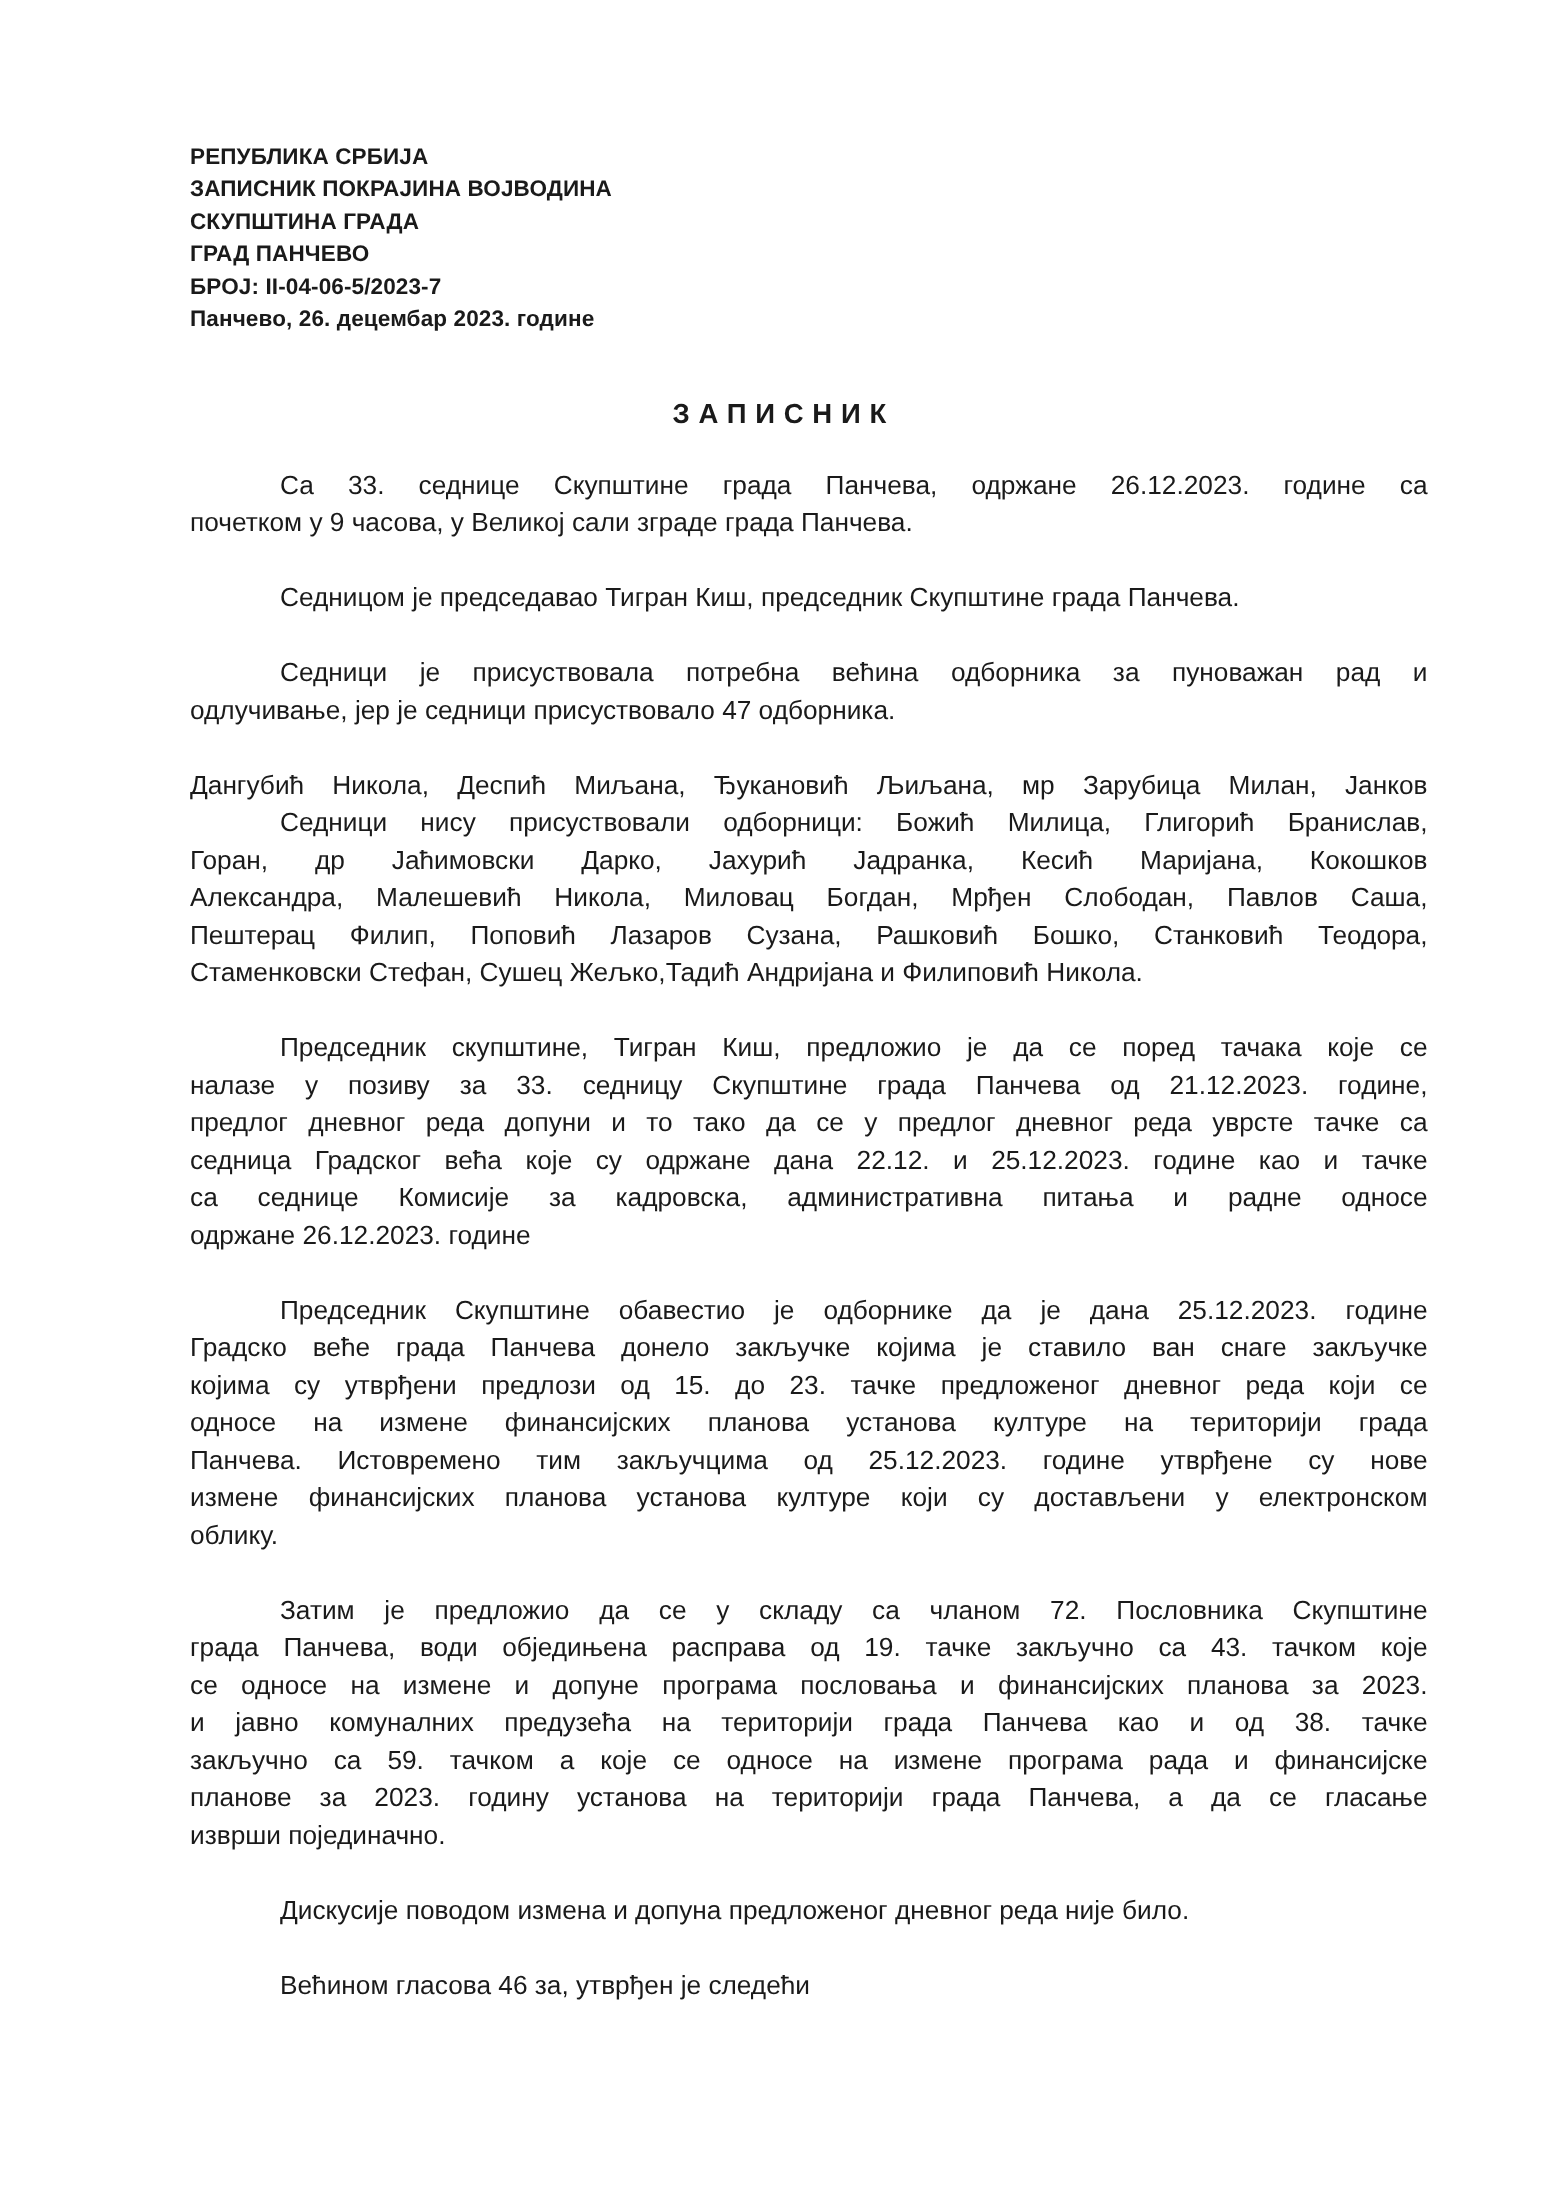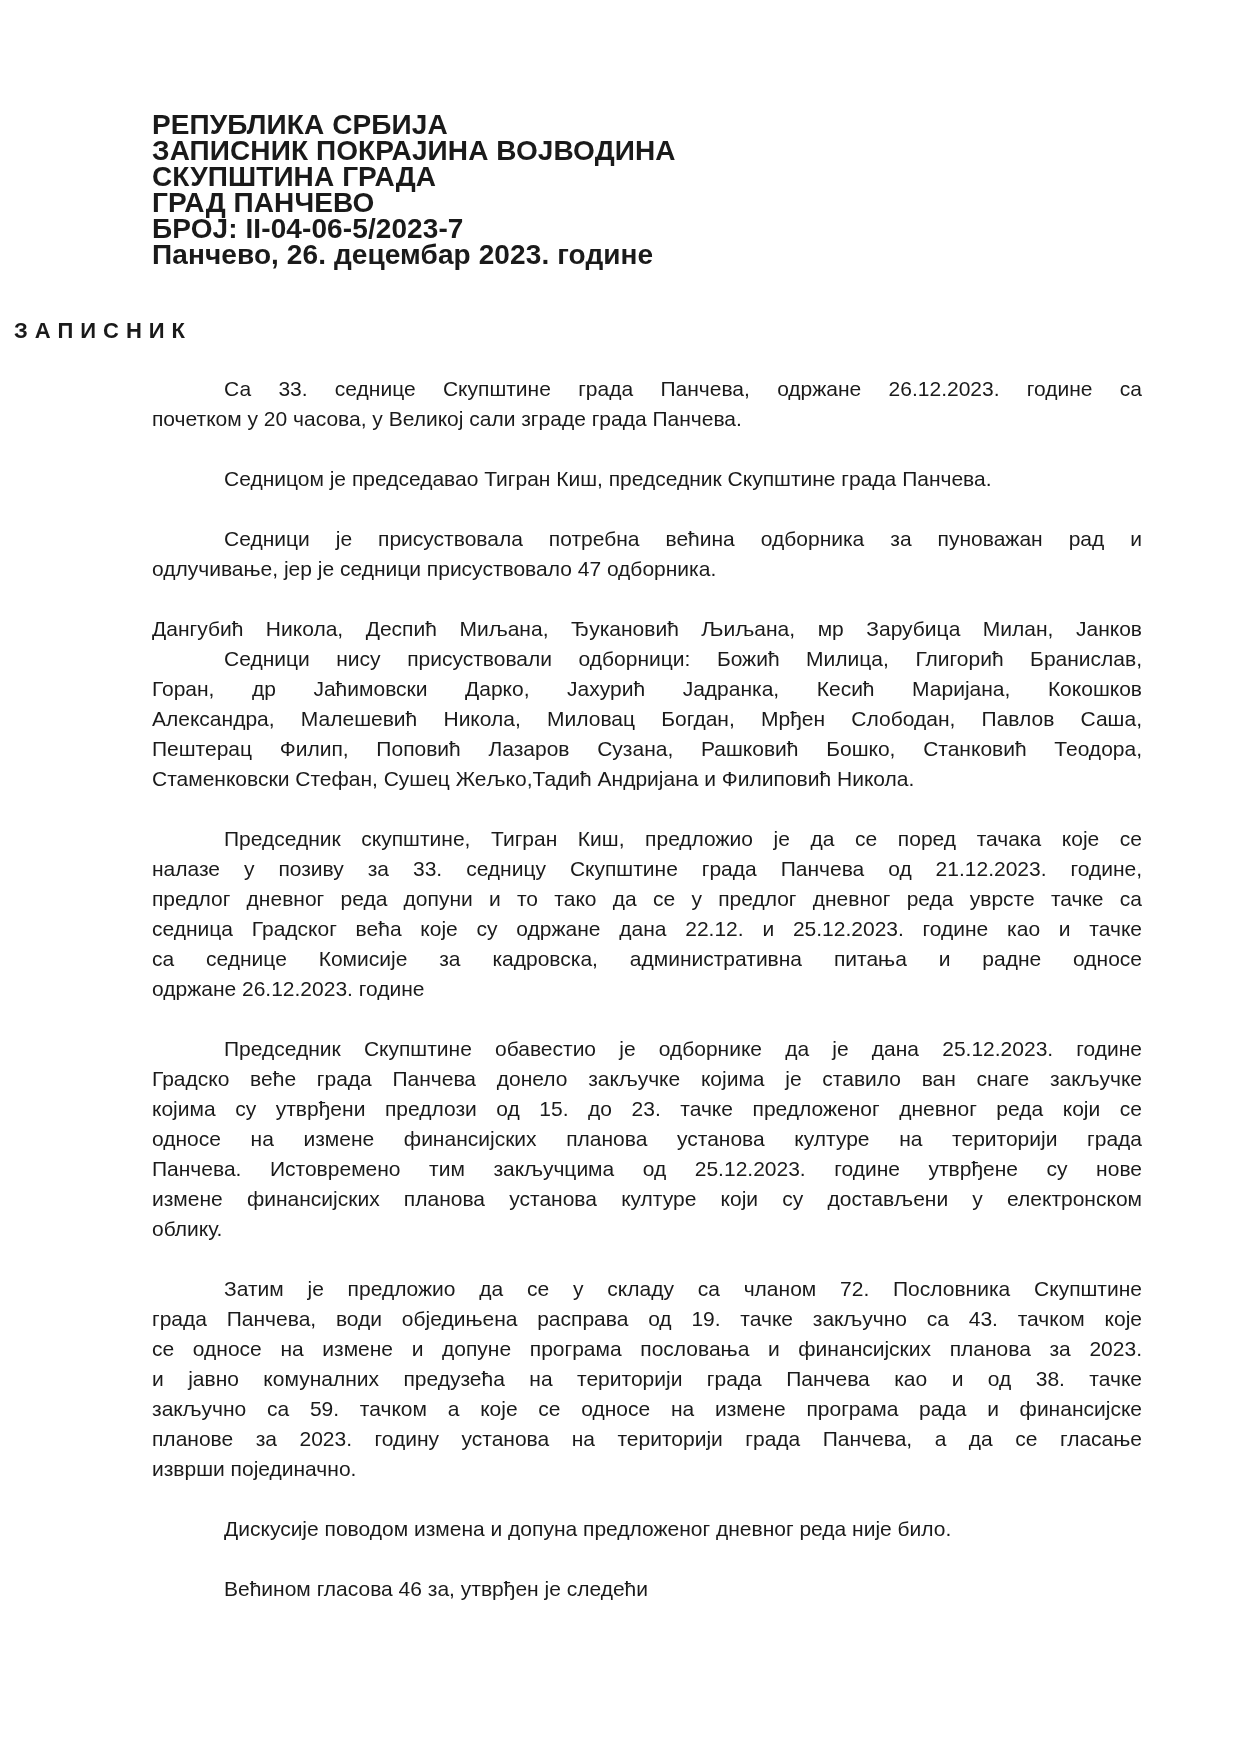--- a/index.html
+++ b/index.html
@@ -20,30 +20,31 @@
       left: 0; top: 0;
       width: 1240px;
       height: 1753px;
       background: #ffffff;
     }
     .header {
       position: absolute;
       left: 152px;
       top: 112px;
       font-weight: bold;
-      font-size: 28px;
+      font-size: 18px;
       line-height: 26px;
       letter-spacing: 0.1px;
     }
     .header div { white-space: nowrap; }
     .title {
       position: absolute;
       left: 0;
       width: 1240px;
       top: 318px;
+      text-align: center;
       font-weight: bold;
       font-size: 22px;
       letter-spacing: 7px;
       padding-left: 14px;
       box-sizing: border-box;
     }
     .body {
       position: absolute;
       left: 152px;
       width: 990px;
@@ -84,21 +85,21 @@
     <div>БРОЈ:  II-04-06-5/2023-7</div>
     <div>Панчево, 26. децембар 2023. године</div>
   </div>
 
   <div class="title">ЗАПИСНИК</div>
 
   <div class="body">
 
     <div class="para">
       <span class="line indent">Са 33. седнице Скупштине града Панчева, одржане 26.12.2023. године са</span>
-      <span class="line last">почетком у 20 часова, у Великој сали зграде града Панчева.</span>
+      <span class="line last">почетком у 9 часова, у Великој сали зграде града Панчева.</span>
     </div>
 
     <div class="para single">
       <span class="line indent last">Седницом је председавао Тигран Киш, председник Скупштине града Панчева.</span>
     </div>
 
     <div class="para">
       <span class="line indent">Седници је присуствовала потребна већина одборника за пуноважан рад и</span>
       <span class="line last">одлучивање, јер је седници присуствовало 47 одборника.</span>
     </div>

